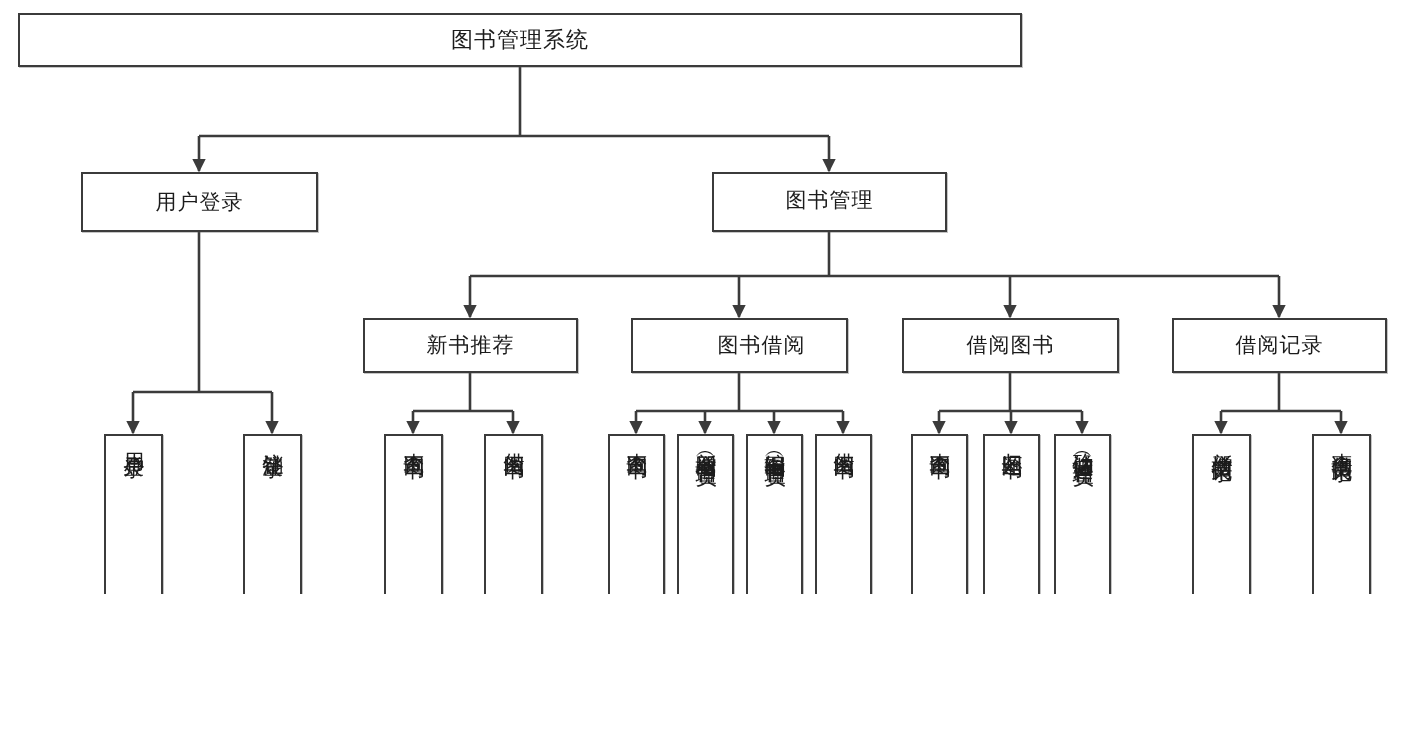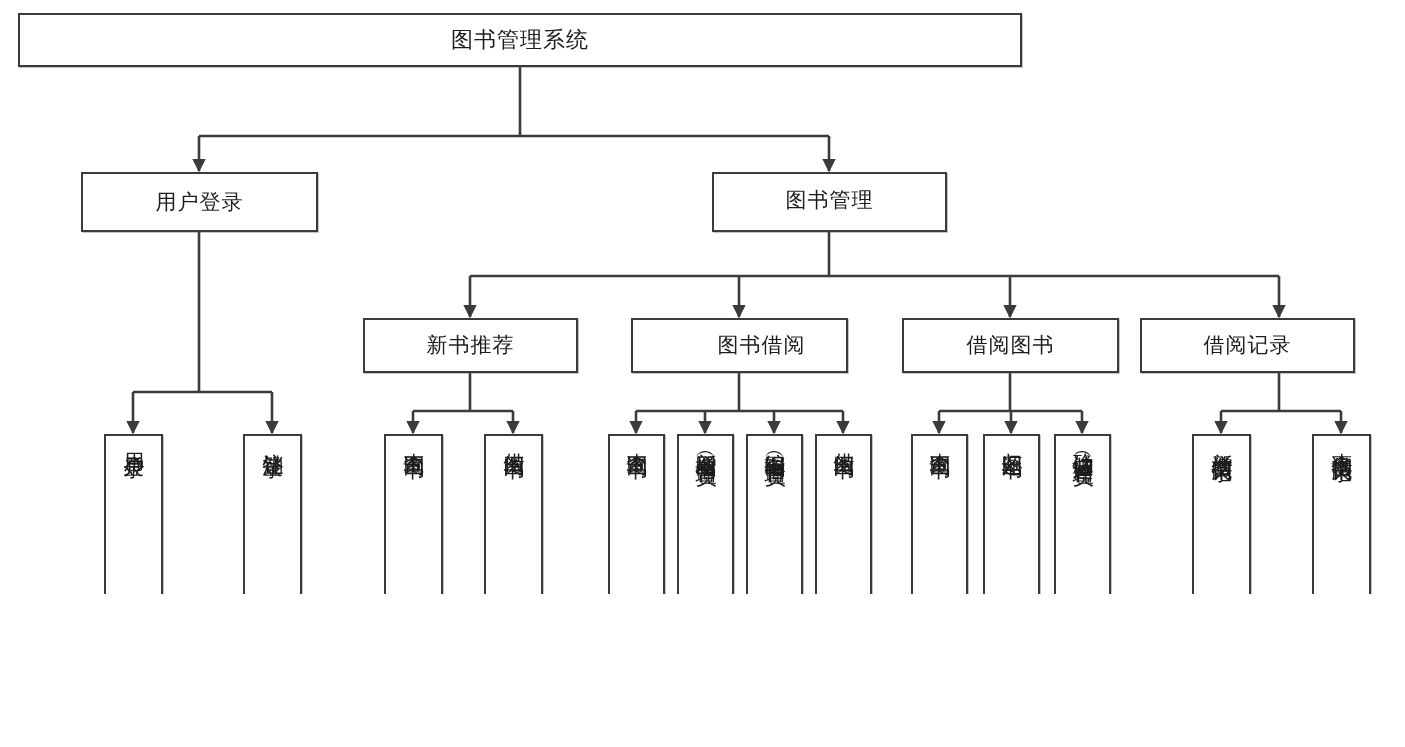--- a/index.html
+++ b/index.html
@@ -130,21 +130,21 @@
   <div id="level3-layer">
       <div class="node branch" style="left: 363px; top: 318px; width: 215px; height: 55px; text-align: right;">
         <span class="label">新书推荐</span>
       </div>
       <div class="node branch" style="left: 631px; top: 318px; width: 217px; height: 55px; padding-left: 44px;">
         <span class="label">图书借阅</span>
       </div>
       <div class="node branch" style="left: 902px; top: 318px; width: 217px; height: 55px;">
         <span class="label">借阅图书</span>
       </div>
-      <div class="node branch" style="left: 1140px; top: 318px; width: 215px; height: 55px;">
+      <div class="node branch" style="left: 1172px; top: 318px; width: 215px; height: 55px;">
         <span class="label">借阅记录</span>
       </div>
     </div>
   <div id="leaf-layer">
       <div class="node leaf" style="left: 104px; top: 434px; width: 59px; height: 301px;">
         <span class="label">用户登录</span>
       </div>
       <div class="node leaf" style="left: 243px; top: 434px; width: 59px; height: 301px;">
         <span class="label">注销登录</span>
       </div>

